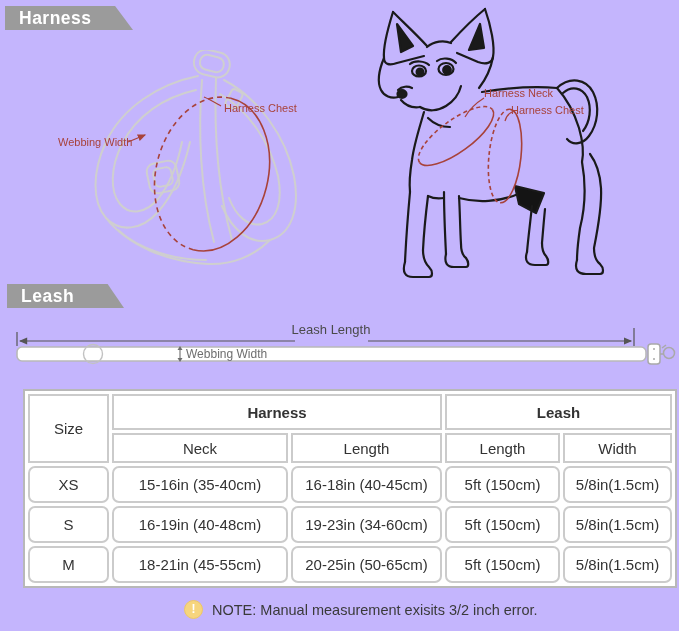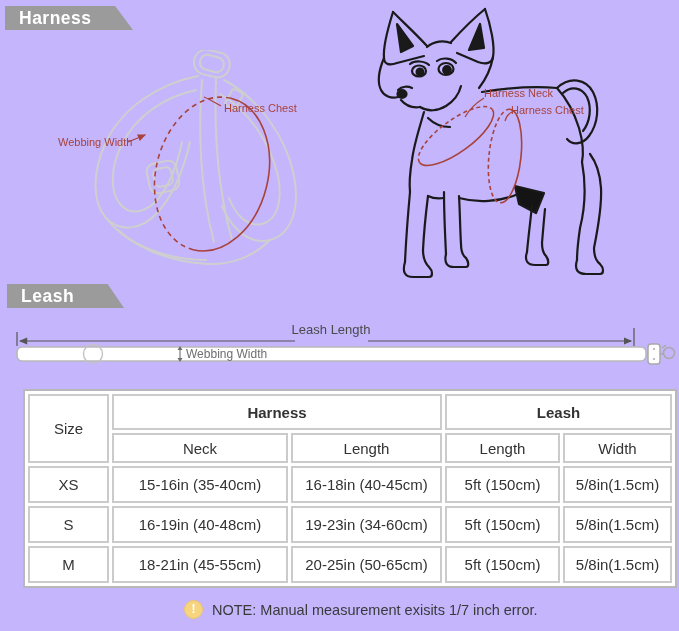--- a/index.html
+++ b/index.html
@@ -24,21 +24,21 @@
     border:2px solid #b8b8b8;table-layout:fixed;background:#fff;
   }
   table.size td{
     border:2px solid #cbcbcb;text-align:center;vertical-align:middle;
     color:#333;font-size:15px;padding:0;background:#fff;
   }
   td.big{font-size:17.5px;font-weight:bold;color:#111;}
   td.sizehead{font-size:17px;color:#222;}
   tr.hrow1 td{height:32px;}
   tr.hrow2 td{height:26px;margin-top:28px;}
-  tr.drow td{height:33px;}
+  tr.drow td{height:33px;border-radius:7px;}
   
   .note{
     position:absolute;left:184px;top:600px;display:flex;align-items:center;gap:9px;
   }
   .note-icon{
     width:17px;height:17px;border-radius:50%;background:#f6d57e;border:1px solid #eec766;
     color:#ffffff;font-weight:bold;font-size:12px;line-height:17px;text-align:center;
     display:inline-block;
   }
   .note-text{font-size:14.5px;color:#3a3a3a;}
@@ -248,16 +248,16 @@
         <td>18-21in (45-55cm)</td>
         <td>20-25in (50-65cm)</td>
         <td>5ft (150cm)</td>
         <td>5/8in(1.5cm)</td>
       </tr>
     </tbody>
   </table>
 
   <div class="note">
     <span class="note-icon">!</span>
-    <span class="note-text">NOTE: Manual measurement exisits 1/7 inch error.</span>
+    <span class="note-text">NOTE: Manual measurement exisits 3/2 inch error.</span>
   </div>
 
 </div>
 
 </body></html>

